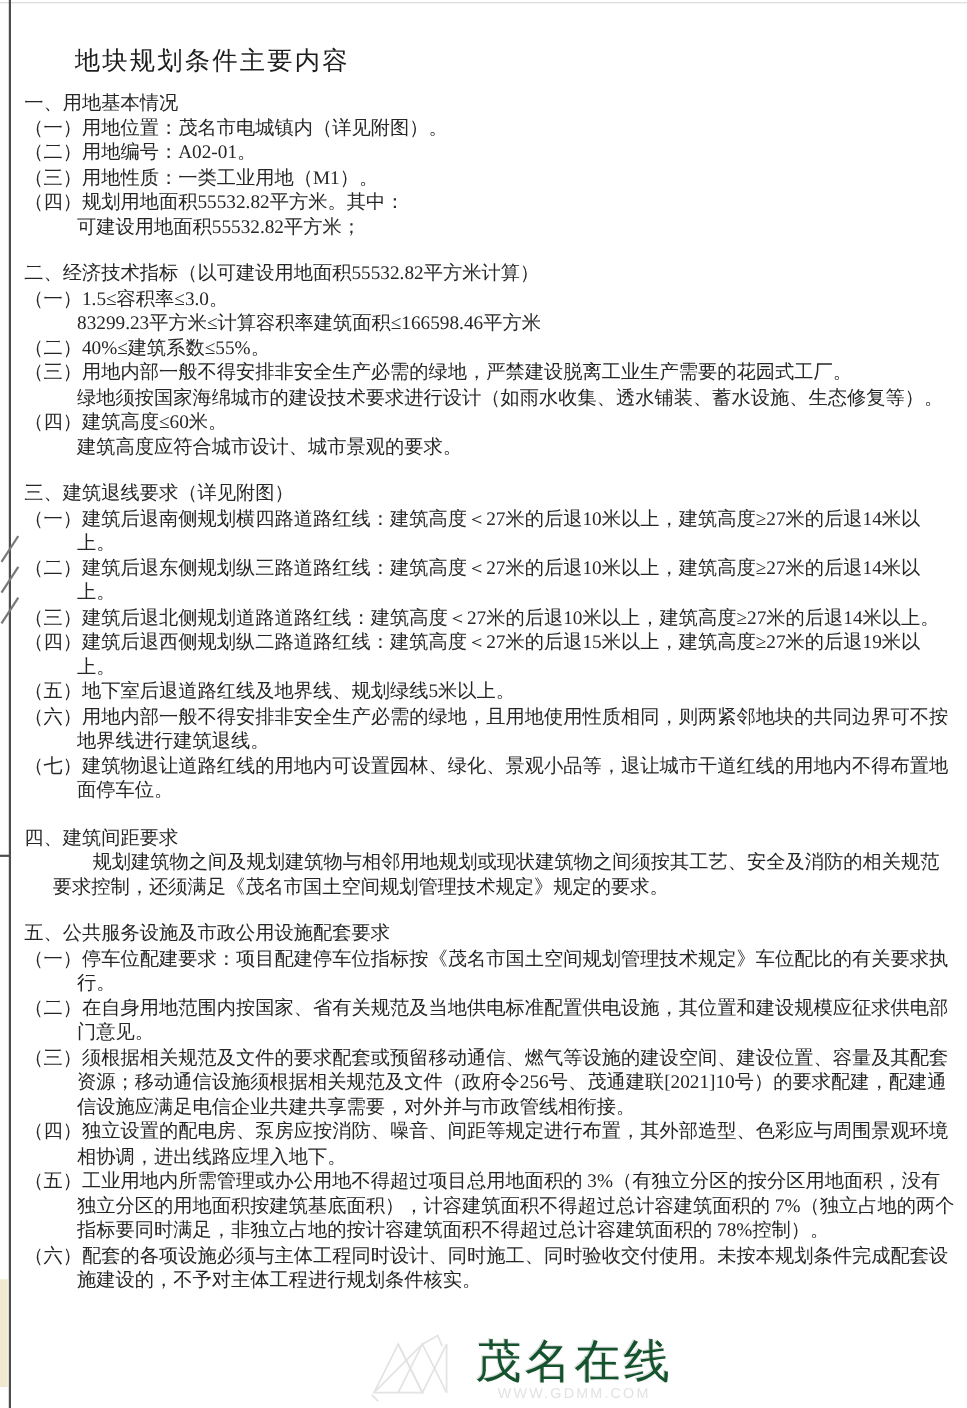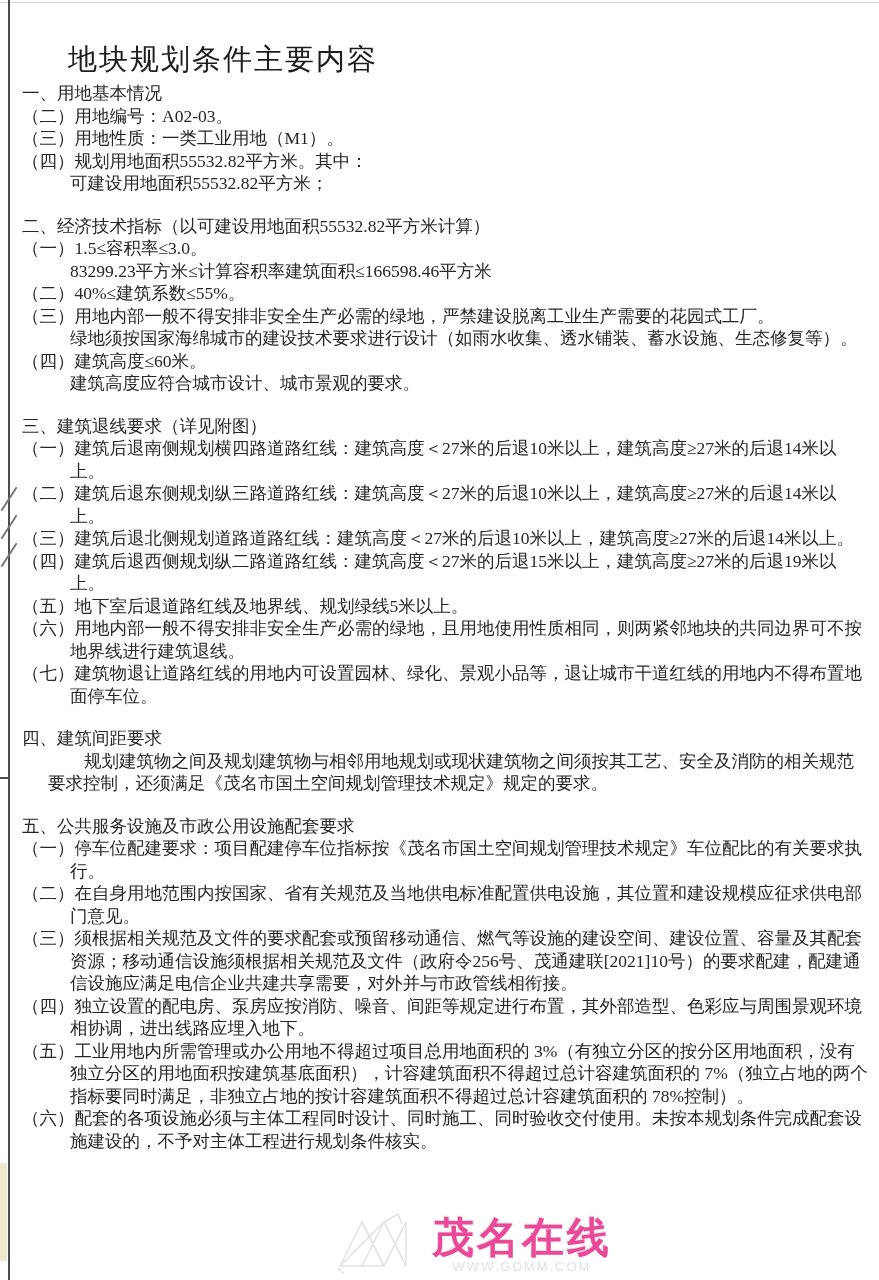--- a/index.html
+++ b/index.html
@@ -39,21 +39,21 @@
   .slash-2 { top: 526px; }
   .slash-3 { top: 554px; }
   .bottom-band {
     position: absolute; left: 0; top: 1163px;
     width: 7px; height: 98px;
     background: #f1e9cf;
   }
   
   .doc-title {
     position: absolute; left: 68px; top: 40px;
-    font-size: 29px;
+    font-size: 23px;
     letter-spacing: 2px;
     color: #1d1d1d;
   }
   .doc-body {
     position: absolute; left: 22px; top: 82px;
     width: 846px;
     font-size: 17.5px;
     line-height: 22.5px;
   }
   .sec { margin: 0 0 20px 0; }
@@ -71,25 +71,25 @@
   
   .watermark {
     position: absolute; left: 336px; top: 1208px;
     display: flex; align-items: flex-end;
     user-select: none;
   }
   .wm-logo { display: block; }
   .wm-right { margin-left: 4px; text-align: center; }
   .wm-brand {
     font-family: "Liberation Sans", "DejaVu Sans", sans-serif;
-    font-weight: bold;
+    font-weight: normal;
     font-size: 42px;
     line-height: 40px;
     letter-spacing: 3px;
-    color: #ec4899;
+    color: #14532d;
     text-shadow: -1px -1px 0 #dedede, 1px 1px 0 #fafafa;
   }
   .wm-url {
     font-family: "Liberation Sans", "DejaVu Sans", sans-serif;
     font-size: 13px;
     letter-spacing: 2px;
     color: #e2e2e2;
     margin-top: 1px;
     text-align: center;
   }
@@ -102,21 +102,22 @@
 <div class="left-tick"></div>
 <div class="slash-mark slash-1"></div>
 <div class="slash-mark slash-2"></div>
 <div class="slash-mark slash-3"></div>
 <div class="bottom-band"></div>
 
 <div class="doc-title">地块规划条件主要内容</div>
 <div class="doc-body">
     <section class="sec">
       <div class="heading">一、用地基本情况</div>
-      <div class="item"><span class="label">（二）</span><span class="text">用地编号：A02-03。</span></div>
+      <div class="item"><span class="label">（一）</span><span class="text">用地位置：茂名市电城镇内（详见附图）。</span></div>
+      <div class="item"><span class="label">（二）</span><span class="text">用地编号：A02-01。</span></div>
       <div class="item"><span class="label">（三）</span><span class="text">用地性质：一类工业用地（M1）。</span></div>
       <div class="item"><span class="label">（四）</span><span class="text">规划用地面积55532.82平方米。其中：
 可建设用地面积55532.82平方米；</span></div>
     </section>
     <section class="sec">
       <div class="heading">二、经济技术指标（以可建设用地面积55532.82平方米计算）</div>
       <div class="item"><span class="label">（一）</span><span class="text">1.5≤容积率≤3.0。
 83299.23平方米≤计算容积率建筑面积≤166598.46平方米</span></div>
       <div class="item"><span class="label">（二）</span><span class="text">40%≤建筑系数≤55%。</span></div>
       <div class="item"><span class="label">（三）</span><span class="text">用地内部一般不得安排非安全生产必需的绿地，严禁建设脱离工业生产需要的花园式工厂。

